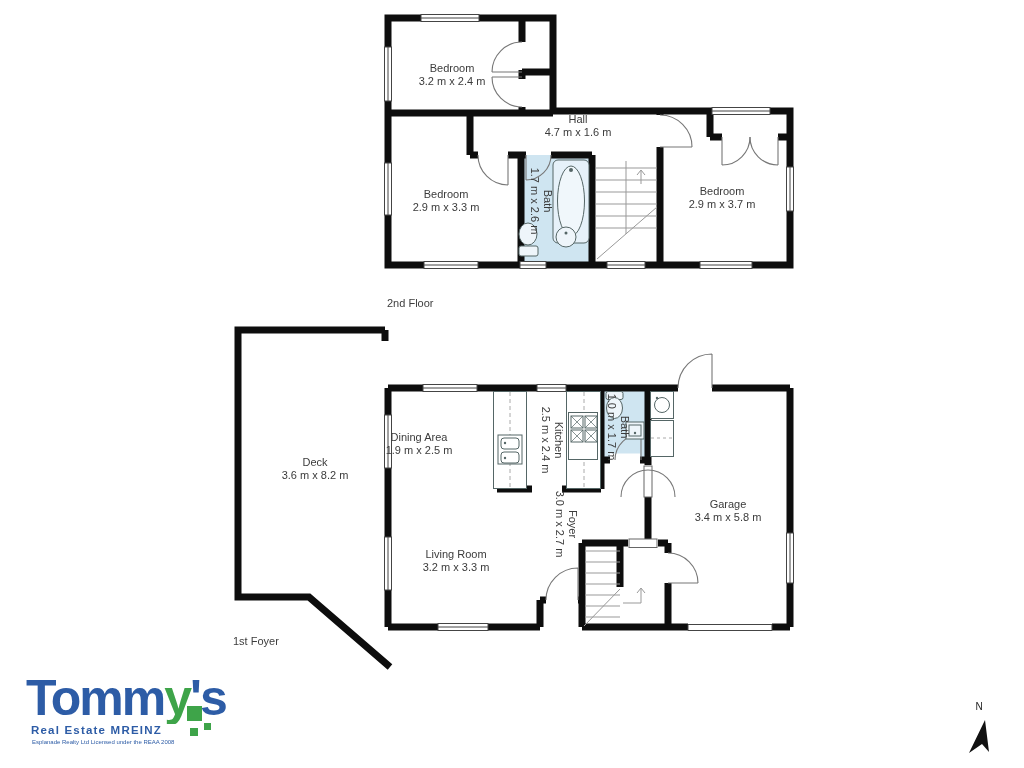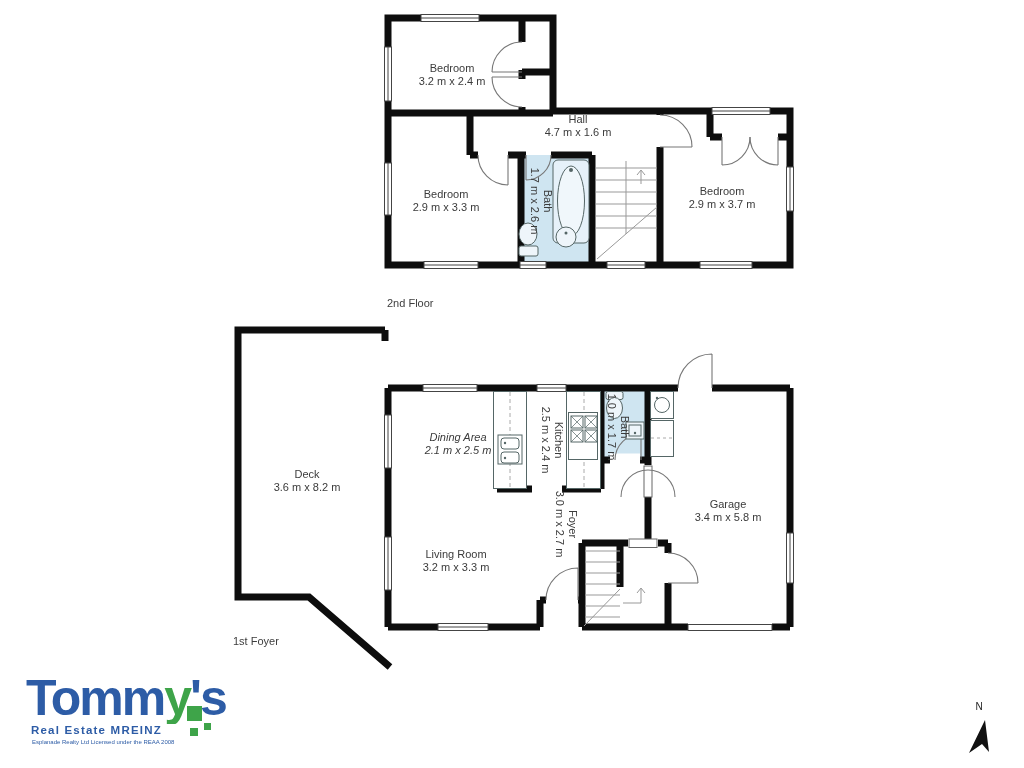--- a/index.html
+++ b/index.html
@@ -218,27 +218,27 @@
   </div>
   <div class="room-label vertical" style="left:541px;top:201px;">
     <div>Bath</div>
     <div>1.7 m x 2.6 m</div>
   </div>
   <div class="room-label" style="left:722px;top:198px;">
     <div>Bedroom</div>
     <div>2.9 m x 3.7 m</div>
   </div>
 
-  <div class="room-label" style="left:307px;top:469px;margin-top:12px;">
+  <div class="room-label" style="left:315px;top:469px;">
     <div>Deck</div>
     <div>3.6 m x 8.2 m</div>
   </div>
-  <div class="room-label" style="left:458px;top:444px;font-style:italic;">
+  <div class="room-label" style="left:419px;top:444px;">
     <div>Dining Area</div>
-    <div>2.1 m x 2.5 m</div>
+    <div>1.9 m x 2.5 m</div>
   </div>
   <div class="room-label vertical" style="left:552px;top:440px;">
     <div>Kitchen</div>
     <div>2.5 m x 2.4 m</div>
   </div>
   <div class="room-label vertical" style="left:618px;top:427px;">
     <div>Bath</div>
     <div>1.0 m x 1.7 m</div>
   </div>
   <div class="room-label" style="left:728px;top:511px;">

